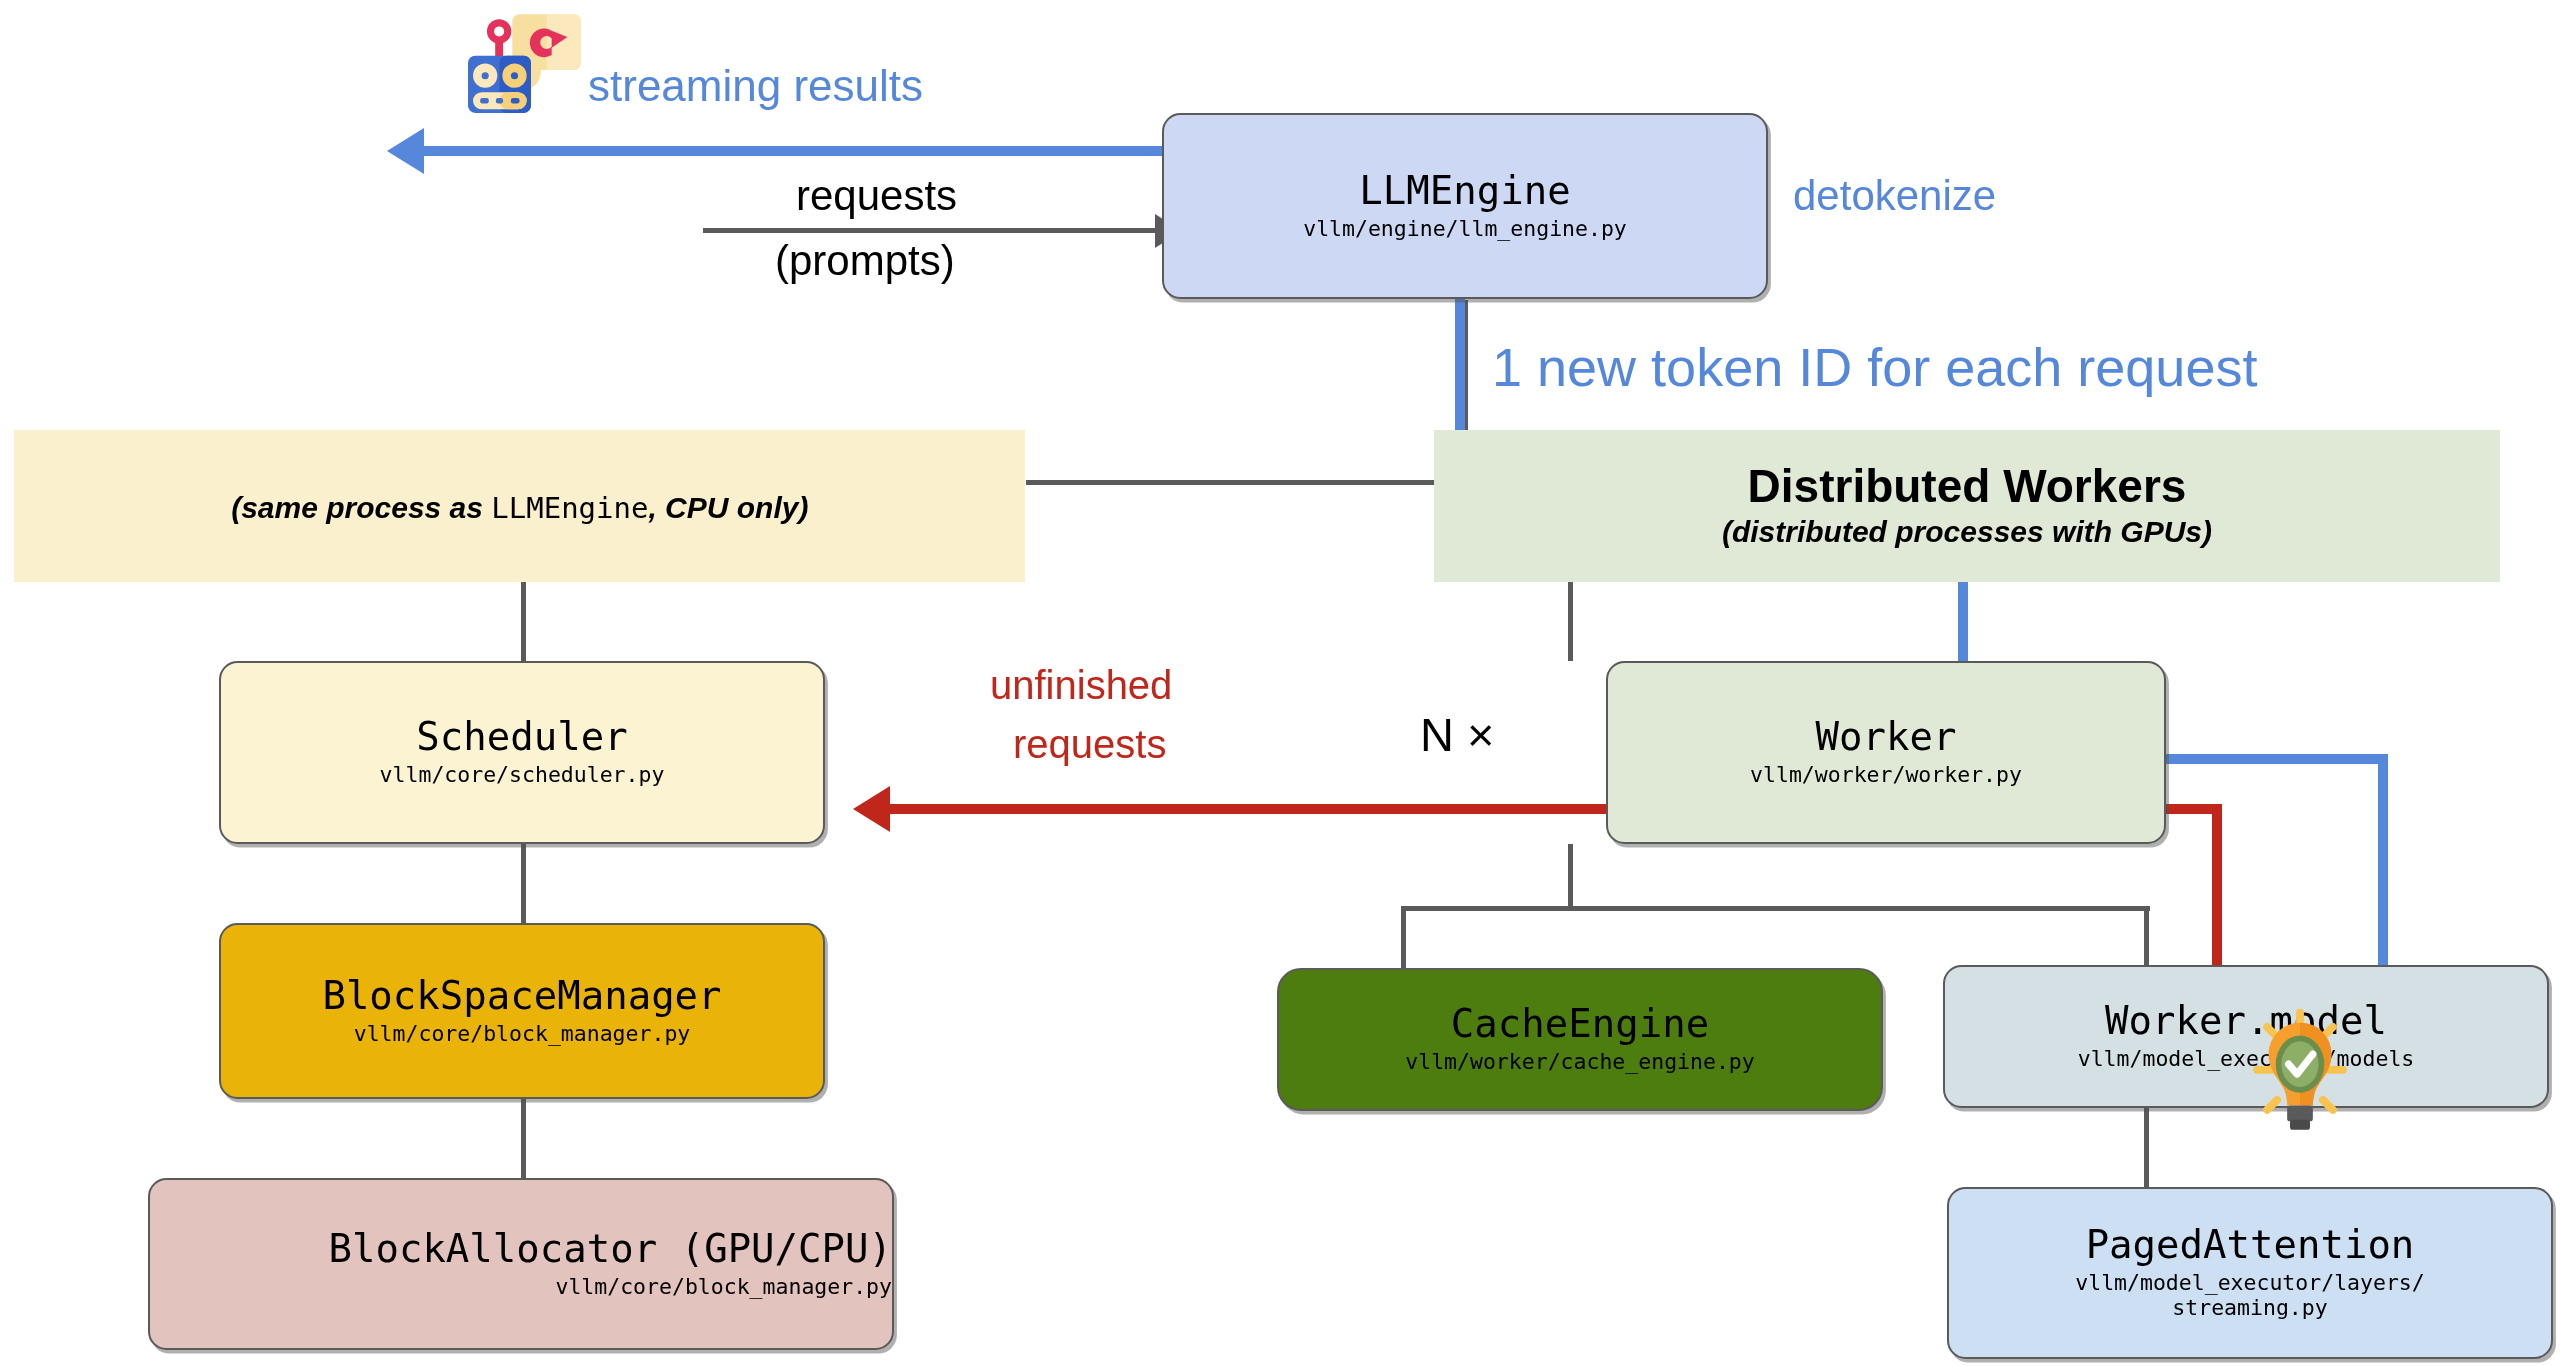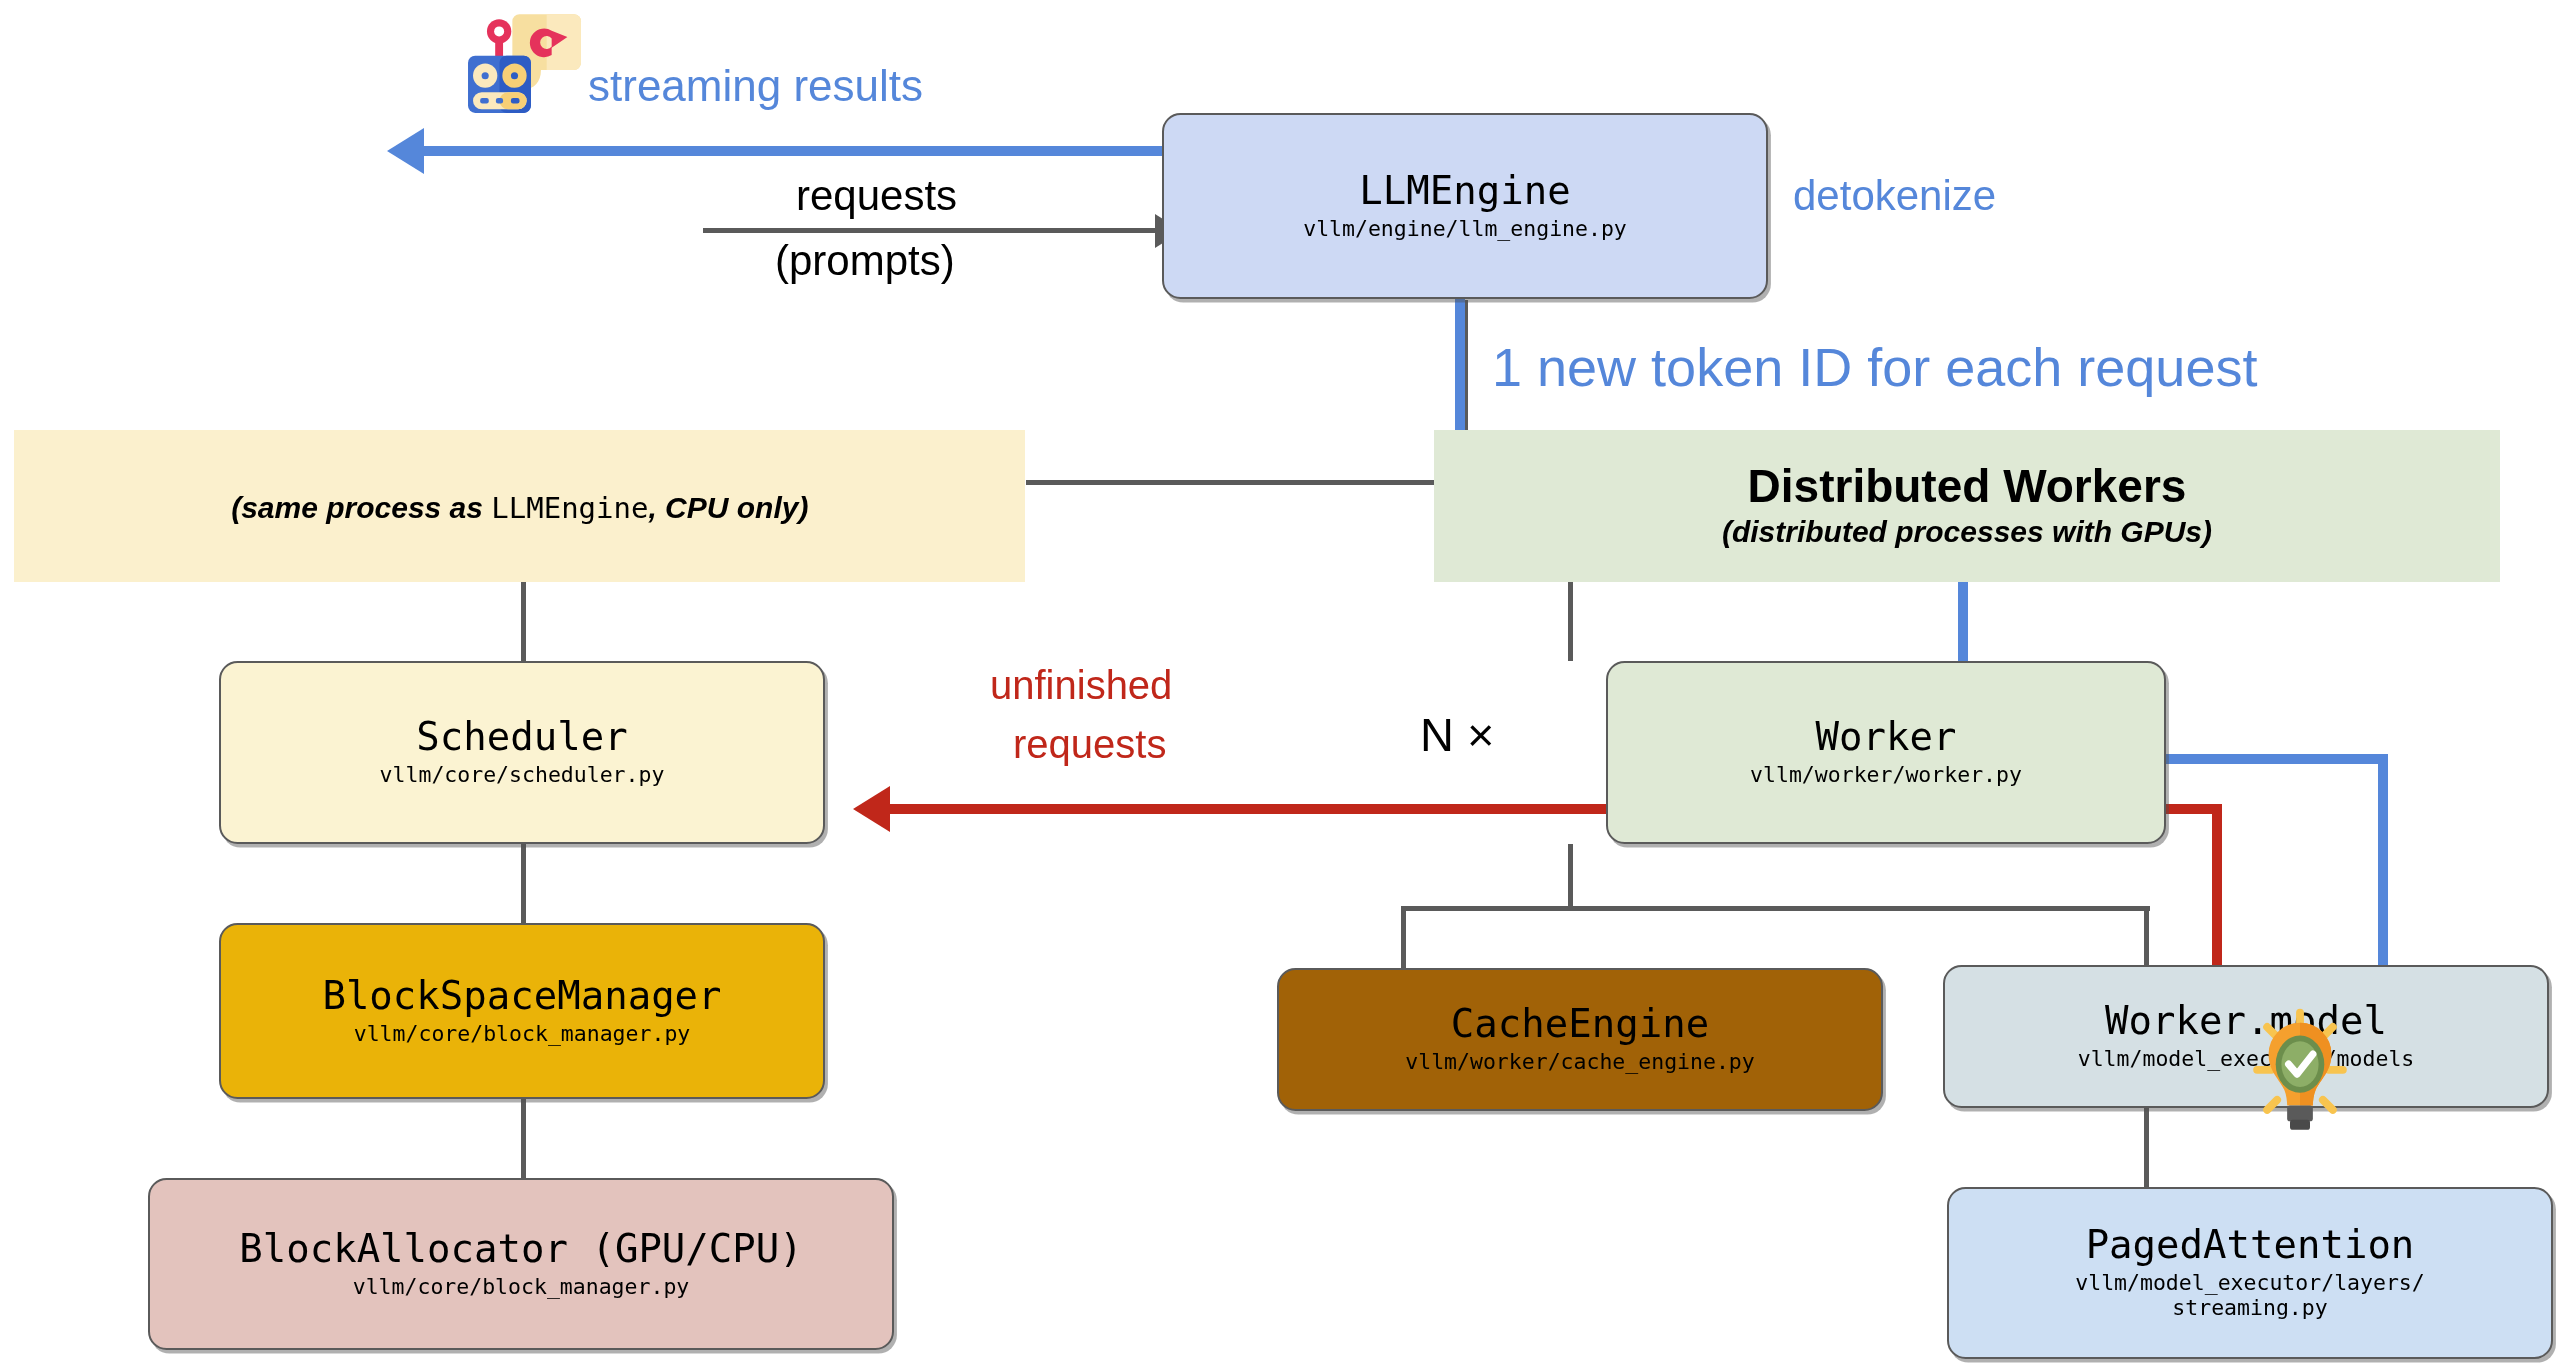--- a/index.html
+++ b/index.html
@@ -88,31 +88,31 @@
   <div class="node" style="left:219px;top:661px;width:606px;height:183px;background:#fbf3d2;">
     <div class="title">Scheduler</div>
     <div class="sub">vllm/core/scheduler.py</div>
   </div>
 
   <div class="node" style="left:219px;top:923px;width:606px;height:176px;background:#eab308;">
     <div class="title">BlockSpaceManager</div>
     <div class="sub">vllm/core/block_manager.py</div>
   </div>
 
-  <div class="node" style="left:148px;top:1178px;width:746px;height:172px;background:#e3c3bd;">
+  <div class="node" style="left:148px;top:1178px;width:746px;height:172px;background:#e3c3bd;align-items:flex-end;">
     <div class="title">BlockAllocator (GPU/CPU)</div>
     <div class="sub">vllm/core/block_manager.py</div>
   </div>
 
   <div class="node" style="left:1606px;top:661px;width:560px;height:183px;background:#dfe9d5;">
     <div class="title">Worker</div>
     <div class="sub">vllm/worker/worker.py</div>
   </div>
 
-  <div class="node" style="left:1277px;top:968px;width:606px;height:143px;background:#a16207;">
+  <div class="node" style="left:1277px;top:968px;width:606px;height:143px;background:#4d7c0f;border-radius:24px;">
     <div class="title">CacheEngine</div>
     <div class="sub">vllm/worker/cache_engine.py</div>
   </div>
 
   <div class="node" style="left:1943px;top:965px;width:606px;height:143px;background:#d5e0e4;">
     <div class="title">Worker.model</div>
     <div class="sub">vllm/model_executor/models</div>
   </div>
 
   <div class="node" style="left:1947px;top:1187px;width:606px;height:172px;background:#cddff3;">

